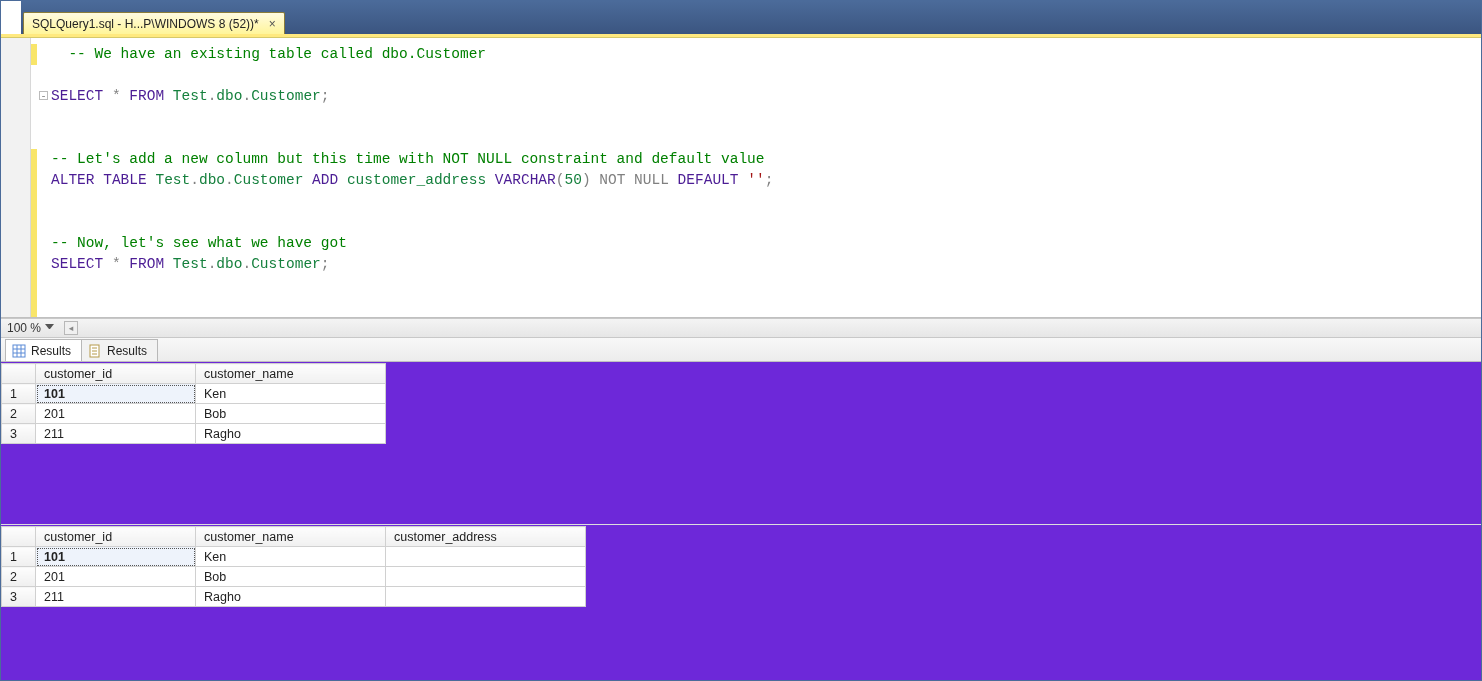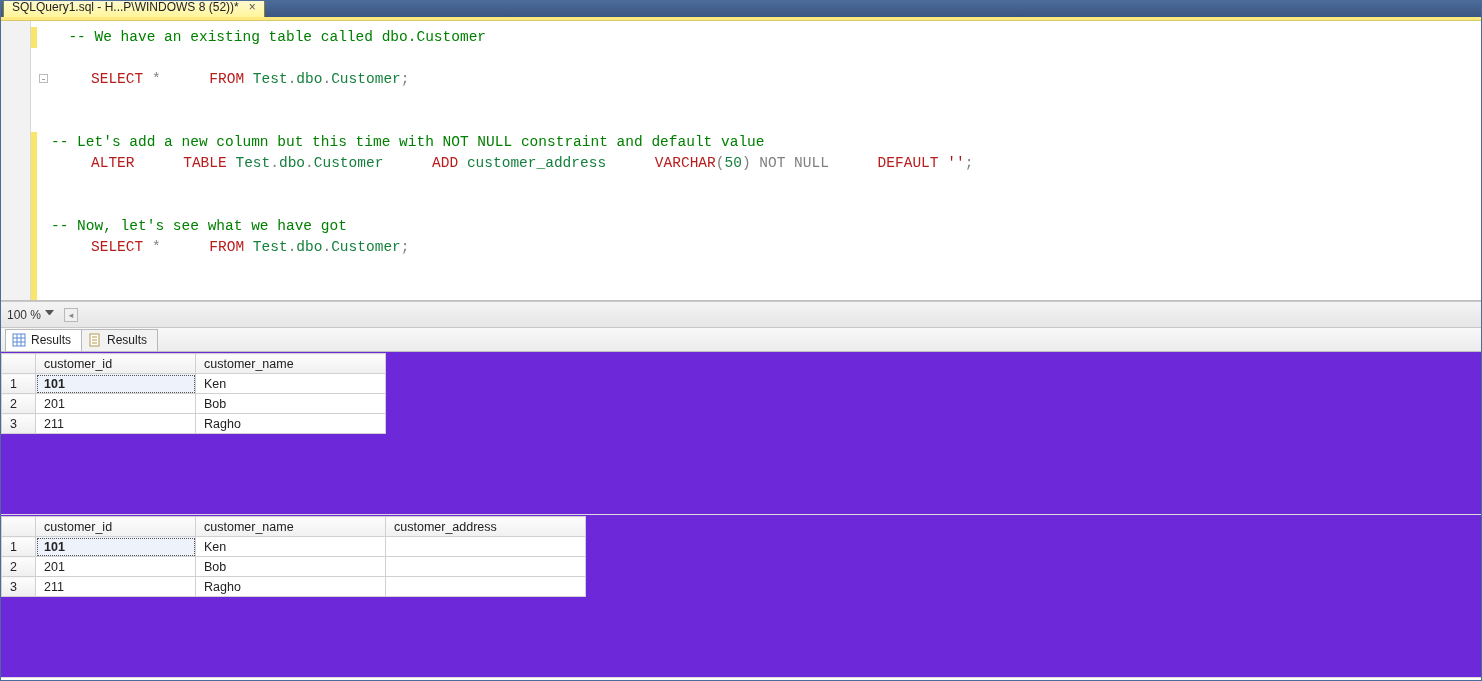--- a/index.html
+++ b/index.html
@@ -7,25 +7,26 @@
     font-family: "Segoe UI", Tahoma, sans-serif;
     font-size: 12px;
     background: #ffffff;
     width: 1482px;
     height: 681px;
     overflow: hidden;
     border: 1px solid #4b6b9a;
   }
   
   .tabstrip {
-    height: 16px;
+    height: 33px;
     background: linear-gradient(#4b6b9a, #3b5580);
     display: flex;
     align-items: flex-end;
     padding-left: 2px;
+    margin-left: 20px;
   }
   .tab {
     height: 22px;
     background: linear-gradient(#fffbe0, #fff59a);
     border: 1px solid #8a7c3a;
     border-bottom: none;
     border-radius: 2px 2px 0 0;
     padding: 0 6px 0 8px;
     display: flex;
     align-items: center;
@@ -84,27 +85,27 @@
   .code {
     position: absolute;
     left: 50px; top: 6px; right: 0;
     font-family: Liberation Mono, monospace;
     font-size: 14.5px;
     line-height: 21px;
     color: #000;
     white-space: pre;
   }
   .c-comment { color: #008000; }
-  .c-keyword { color: #b91c1c; margin-left: 40px; }
+  .c-keyword { color: #4c1d95; }
   .c-gray    { color: #808080; }
   .c-ident   { color: #15803d; }
   .c-string  { color: #a31515; }
   
   .zoombar {
-    height: 27px;
+    height: 20px;
     background: linear-gradient(#f4f4f4, #e6e6e6);
     border-top: 1px solid #c8c8c8;
     border-bottom: 1px solid #c8c8c8;
     display: flex;
     align-items: center;
     padding-left: 6px;
     gap: 4px;
     font-size: 12px;
     color: #333;
   }
@@ -121,21 +122,21 @@
     background: #f0f0f0;
     display:flex; align-items:center; justify-content:center;
     font-size: 9px; color:#888;
   }
   
   .outtabs {
     height: 24px;
     background: linear-gradient(#f8f8f8, #ececec);
     border-bottom: 1px solid #c0c0c0;
     display: flex;
-    align-items: center;
+    align-items: flex-end;
     padding-left: 4px;
   }
   .outtab {
     height: 22px;
     border: 1px solid #b8b8b8;
     border-bottom: none;
     background: #f2f2f2;
     padding: 0 10px 0 6px;
     display: flex;
     align-items: center;

